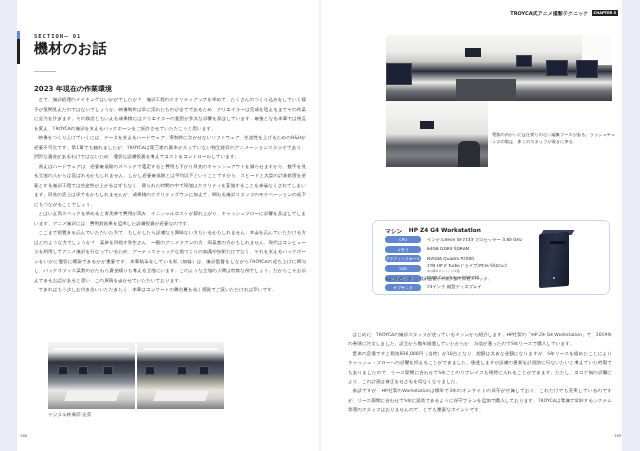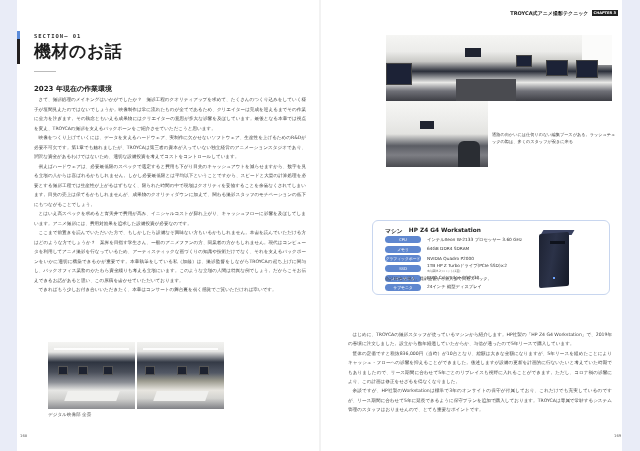--- a/index.html
+++ b/index.html
@@ -7,21 +7,21 @@
     body { position: relative; font-family: "DejaVu Sans", sans-serif; color: #3a3a3a; }
 
     .margin-left { position: absolute; left: 0; top: 0; width: 17px; height: 451px; background: #e9ecf7; }
     .margin-right { position: absolute; right: 0; top: 0; width: 18px; height: 451px; background: #e9ecf7; }
     .gutter { position: absolute; left: 319px; top: 0; width: 2px; height: 451px; background: #f2f2f2; }
 
     .section-bar-blue { position: absolute; left: 17px; top: 31px; width: 3px; height: 8px; background: #5b8bd9; }
     .section-bar-dark { position: absolute; left: 17px; top: 39px; width: 3px; height: 25px; background: #231f1f; }
 
     .section-label { position: absolute; left: 34px; top: 33px; font-size: 5.5px; letter-spacing: 1px; font-weight: bold; color: #333; font-family: "DejaVu Sans Mono", monospace; }
-    .page-title { position: absolute; left: 34px; top: 40px; font-size: 17px; font-weight: bold; color: #1e1e1e; letter-spacing: 0.5px; }
+    .page-title { position: absolute; left: 34px; top: 40px; font-size: 14px; font-weight: bold; color: #1e1e1e; letter-spacing: 0.5px; }
     .title-rule { position: absolute; left: 34px; top: 71px; width: 22px; height: 1px; background: #bbb; }
 
     .subhead { position: absolute; left: 34px; top: 84px; font-size: 7px; font-weight: bold; color: #222; }
 
     .body-text { position: absolute; left: 34px; top: 95px; width: 272px; font-size: 4.6px; line-height: 9.5px; color: #444; text-align: justify; }
     .body-text p { text-indent: 1em; }
 
     .photos-left { position: absolute; left: 48px; top: 342px; width: 176px; height: 67px; display: flex; gap: 2px; }
     .photo { flex: 1; position: relative; overflow: hidden; }
     .photo-office-a { background: linear-gradient(180deg, #f4f4f2 0%, #e8e8e6 15%, #2e3440 30%, #4a4f5a 45%, #8a8d94 60%, #e6e6e4 72%, #cfcfcd 85%, #8b8c90 100%); }

